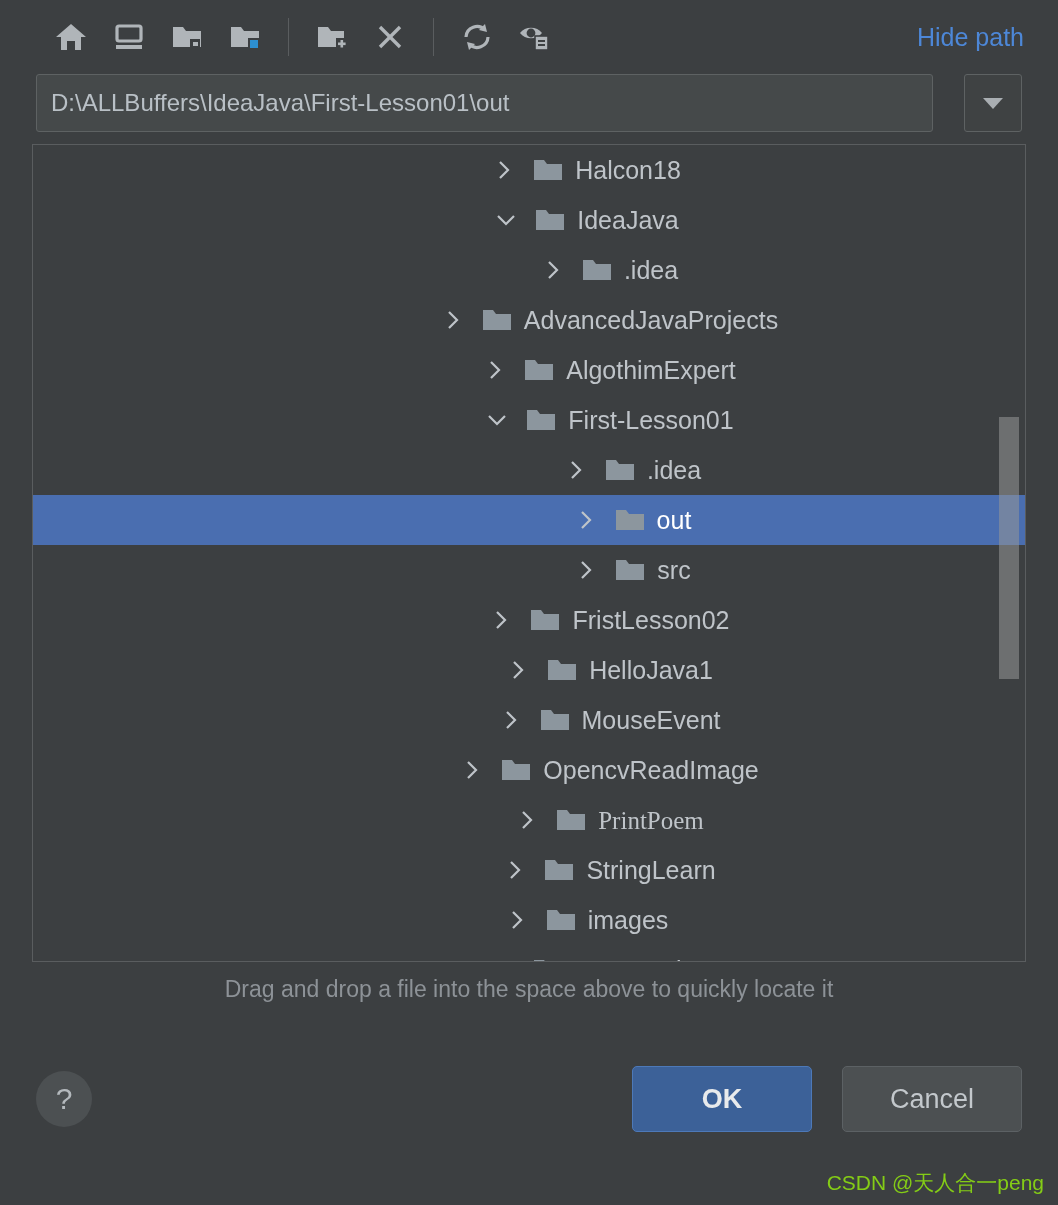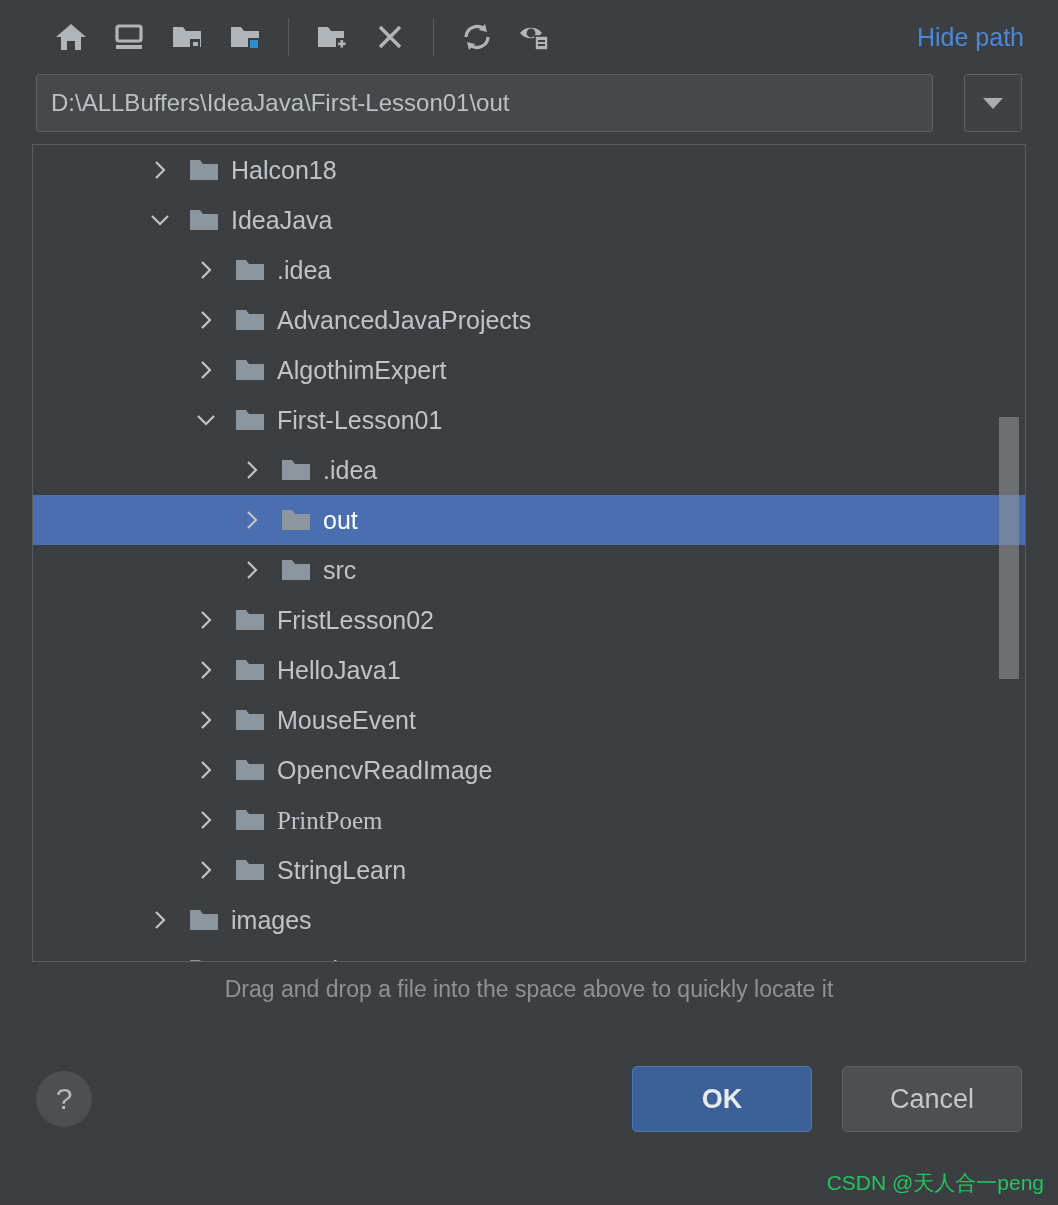--- a/index.html
+++ b/index.html
@@ -152,20 +152,21 @@
   .tree {
     position: absolute;
     top: 0; left: 0; right: 0; bottom: 0;
     overflow: hidden;
   }
   .row {
     height: 50px;
     display: flex;
     align-items: center;
     white-space: nowrap;
+    justify-content: center;
   }
   .row.selected { background: #4a6eb0; }
   .twisty {
     width: 34px; height: 34px;
     flex: 0 0 auto;
     display: flex; align-items: center; justify-content: center;
   }
   .folder-icon { flex: 0 0 auto; margin-right: 12px; display: block; }
   .row-label {
     color: #bfc4c9;
@@ -232,21 +233,21 @@
   }
   .btn.cancel {
     background: #4c5052;
     color: #c3c8cc;
     width: 180px;
   }
   .watermark {
     position: absolute;
     right: 14px;
     bottom: 8px;
-    color: #22c55e;
+    color: #84cc16;
     font-size: 21px;
     white-space: nowrap;
   }
 </style>
 </head>
 <body>
 
 <div class="dialog">
 
 

